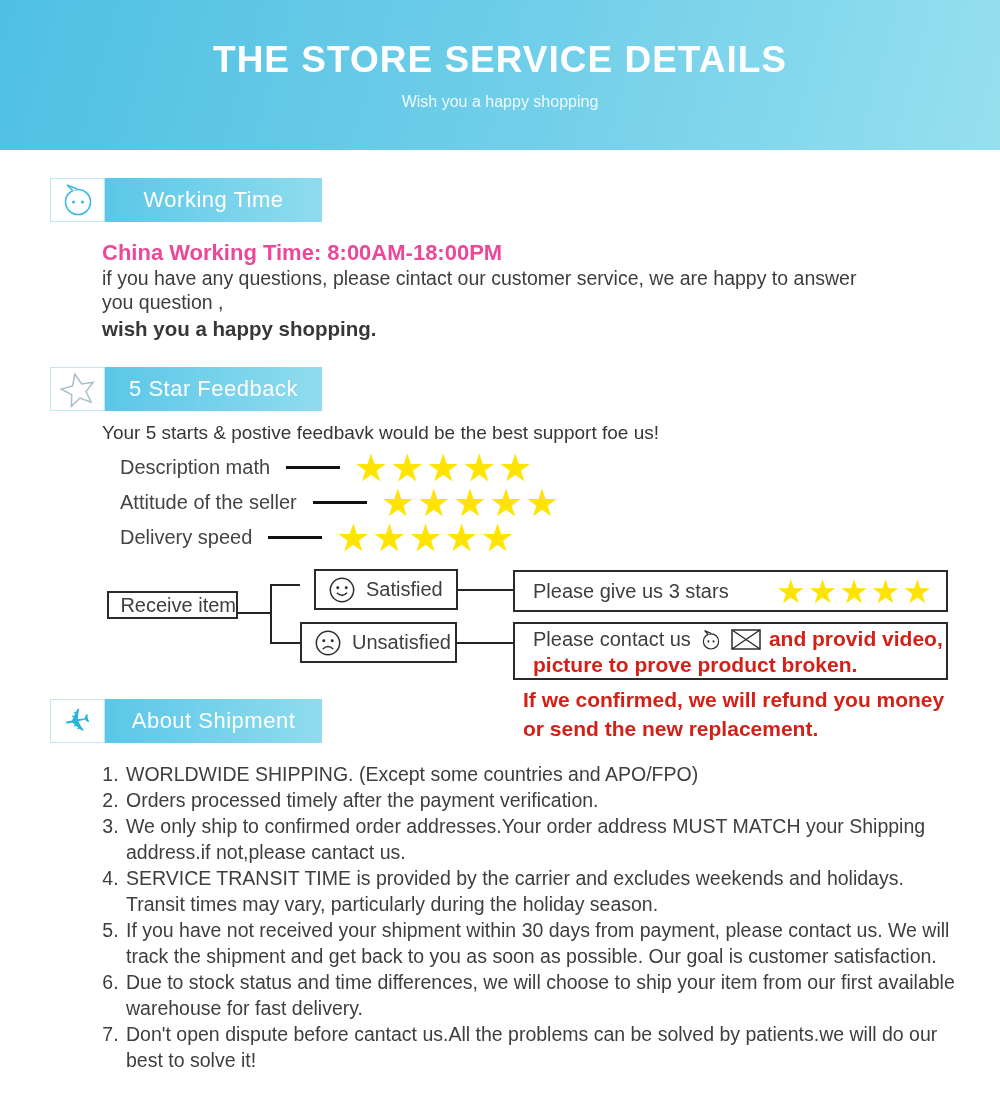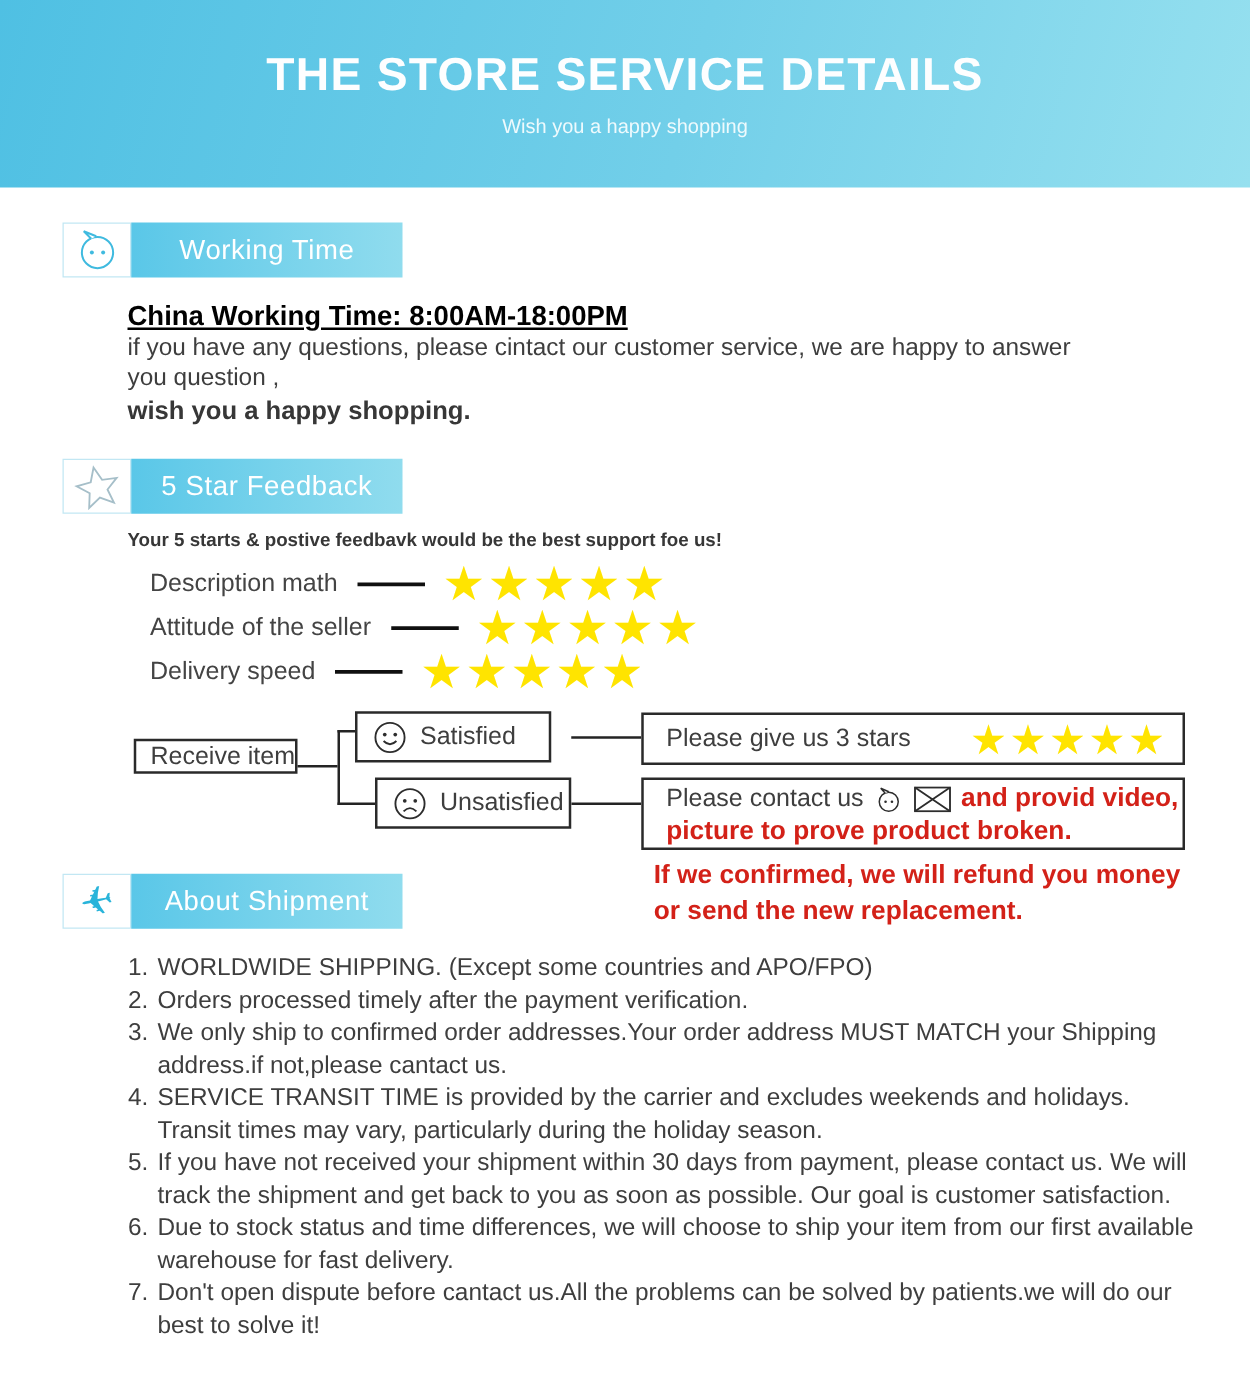--- a/index.html
+++ b/index.html
@@ -24,37 +24,37 @@
   }
   .sec-bar {
     flex:1; display:flex; align-items:center; justify-content:center;
     font-size:22px; color:#fff; letter-spacing:0.5px;
     background:linear-gradient(to right,#5ac7e8,#90dcee);
   }
   .plane-glyph { font-size:32px; color:#29b4da; display:inline-block; transform:scaleX(-1) rotate(12deg); }
 
   
   .wt-text { margin:18px 50px 0 102px; }
-  .wt-bold1 { font-size:22px; font-weight:bold; color:#000000; line-height:26px;text-decoration:underline; }
+  .wt-bold1 { font-size:22px; font-weight:bold; color:#ec4899; line-height:26px; }
   .wt-line  { font-size:19.5px; line-height:24px; }
   .wt-bold2 { font-size:20.5px; font-weight:bold; color:#373737; line-height:26px; margin-top:2px; }
 
   
   .fb-wrap { margin-top:25px; }
-  .fb-intro { margin:8px 50px 4px 102px; font-size:15px; font-weight:bold; color:#373737; line-height:27px; }
+  .fb-intro { margin:8px 50px 4px 102px; font-size:19px; font-weight:normal; color:#373737; line-height:27px; }
   .rating-row { display:flex; align-items:center; height:35px; margin-left:120px; }
   .rating-label { font-size:20px; color:#444; }
   .rating-dash { width:54px; height:3px; background:#101010; margin:0 14px 0 16px; }
   .rating-stars { font-size:38px; line-height:1; color:#ffe400; letter-spacing:2px; white-space:nowrap; }
 
   
   .flow { position:relative; height:132px; margin-top:6px; }
   .fc-box { position:absolute; box-sizing:border-box; border:2px solid #2a2a2a; background:#fff; display:flex; align-items:center; }
   .fc-receive { left:107px; top:30px; width:131px; height:28px; justify-content:flex-end; font-size:20px; }
-  .fc-sat   { left:284px; top:8px;  width:157px; height:41px; padding-left:12px; font-size:20px; gap:10px; }
+  .fc-sat   { left:314px; top:8px;  width:144px; height:41px; padding-left:12px; font-size:20px; gap:10px; }
   .fc-unsat { left:300px; top:61px; width:157px; height:41px; padding-left:12px; font-size:20px; gap:10px; }
   .fc-res1  { left:513px; top:9px;  width:435px; height:42px; padding:0 12px 0 18px; font-size:20px; }
   .fc-res2  { left:513px; top:61px; width:435px; height:58px; padding:2px 6px 0 18px; font-size:20px;
               flex-direction:column; align-items:flex-start; justify-content:center; line-height:26px; }
   .fc-res1 .box-stars { margin-left:auto; font-size:33px; line-height:1; color:#ffe400; letter-spacing:2px; }
   .fc-line { position:absolute; background:#242424; }
   .red-b { color:#d32118; font-weight:bold; font-size:21px; }
   .fc-r2l1 { display:flex; align-items:center; gap:8px; white-space:nowrap; }
   .fc-refund { position:absolute; left:523px; top:124px; font-size:21px; font-weight:bold; color:#d32118; line-height:29px; z-index:3; white-space:nowrap; }
 

